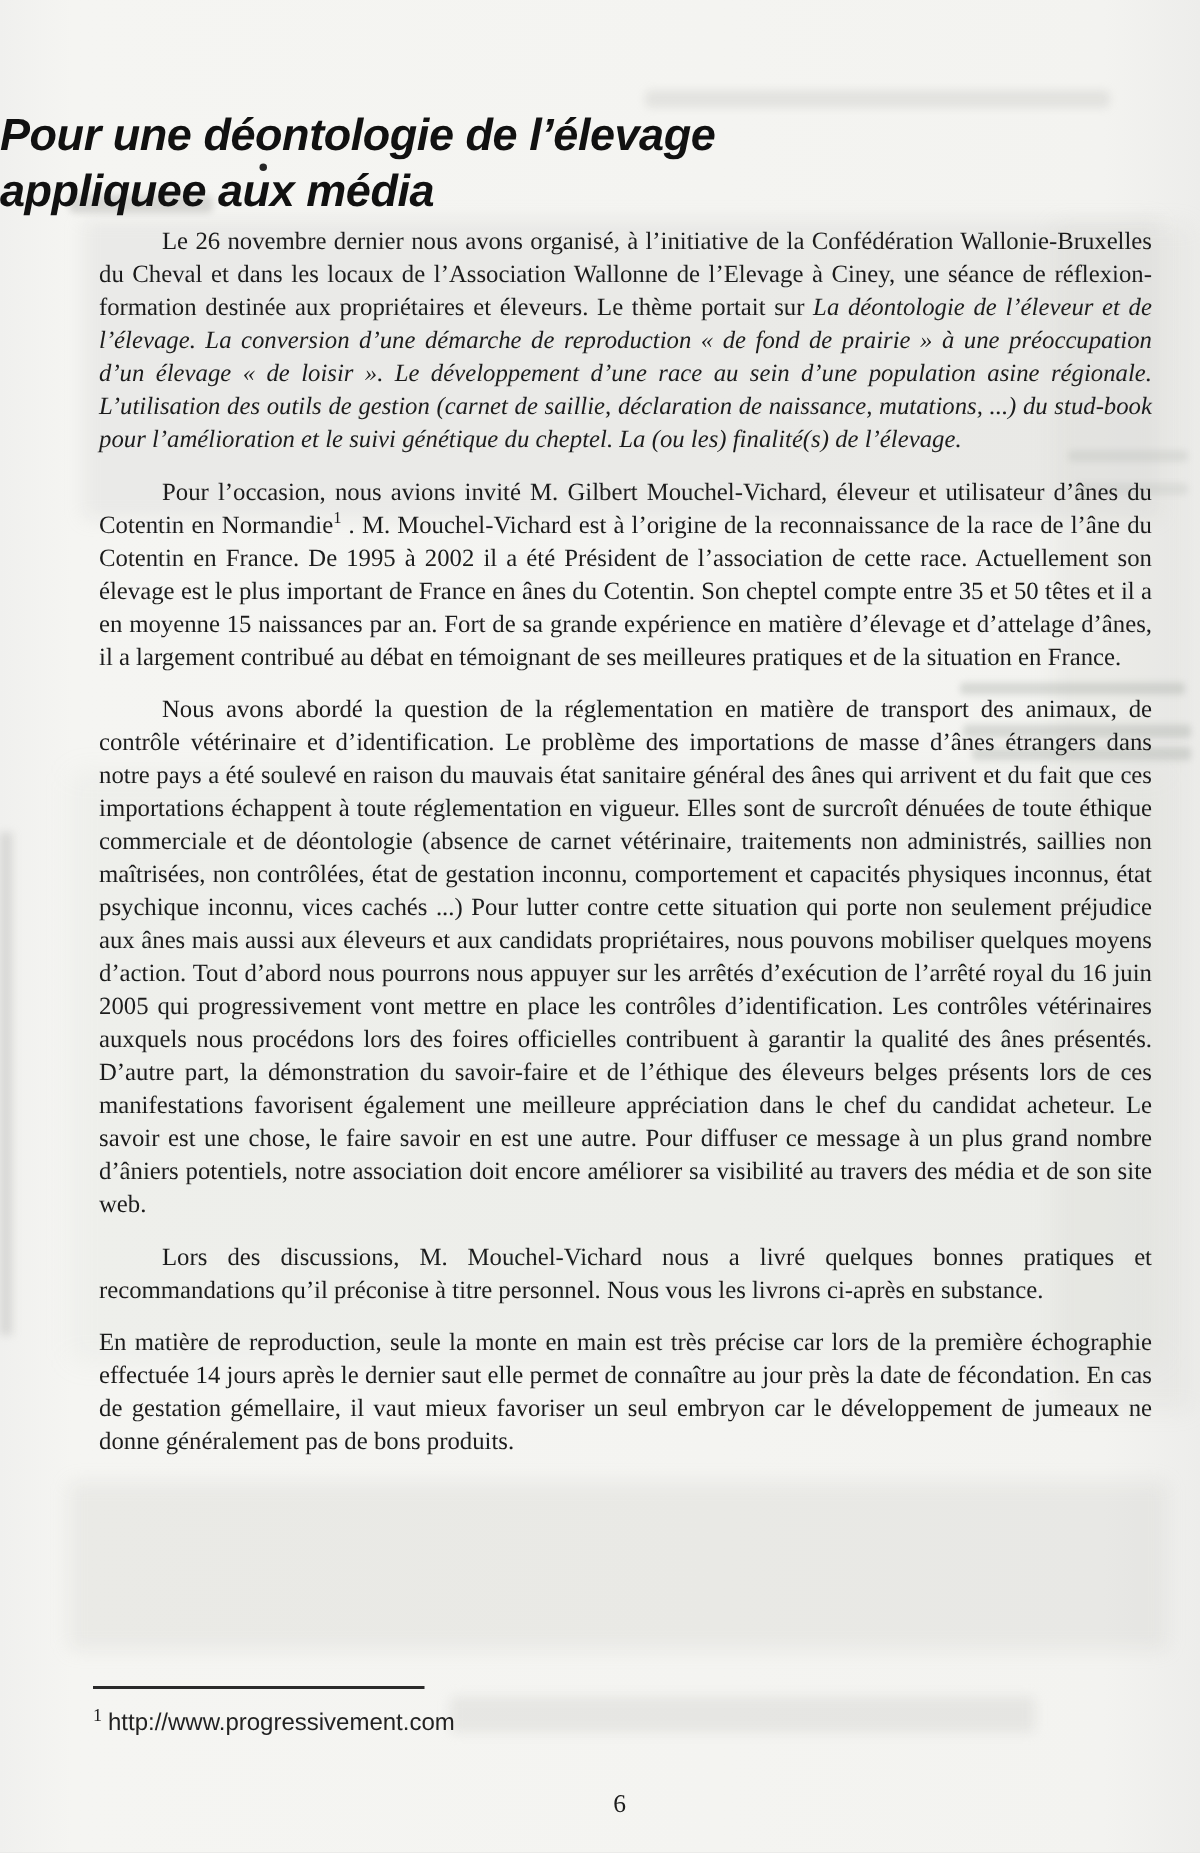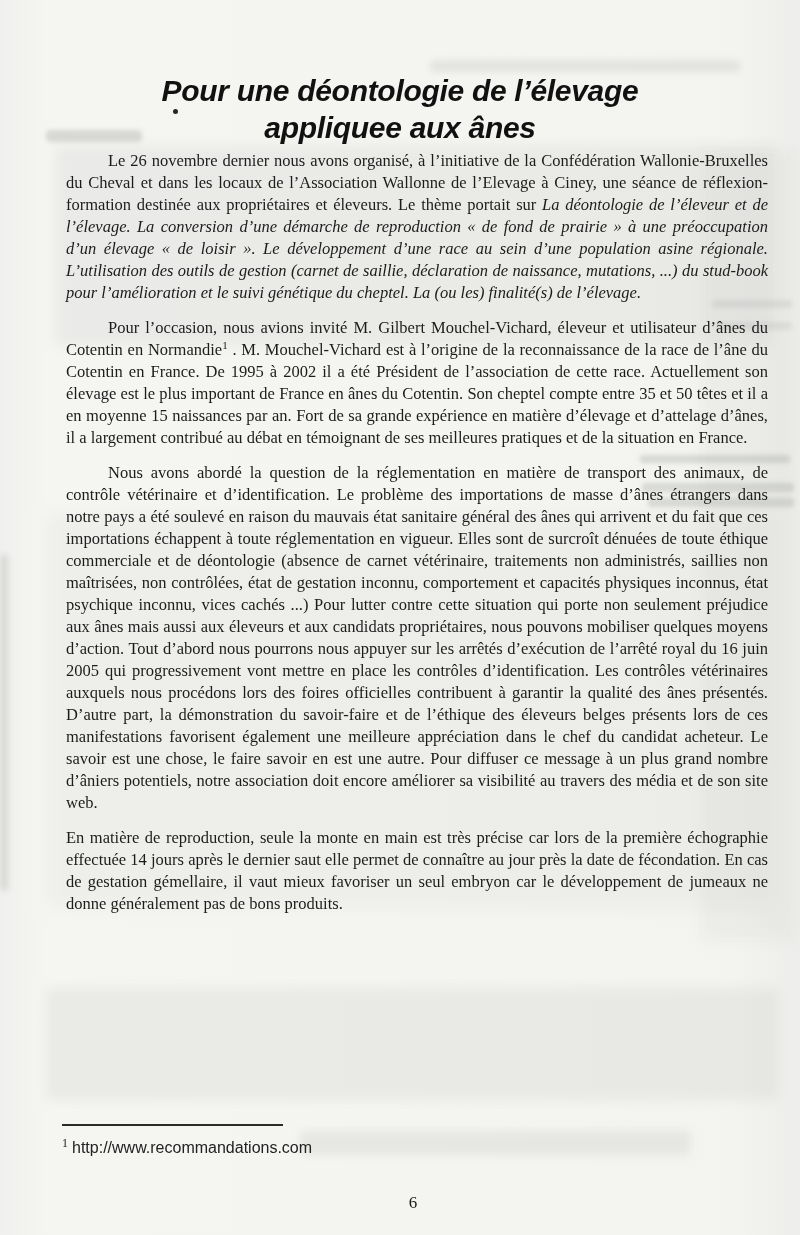--- a/index.html
+++ b/index.html
@@ -26,21 +26,21 @@
   .gl4{left:712px;top:300px;width:80px;height:8px;opacity:.6;}
   .gl5{left:716px;top:322px;width:76px;height:8px;opacity:.55;}
   .ghost-salutation{left:46px;top:130px;width:96px;height:12px;background:rgba(150,150,147,.30);filter:blur(2px);}
   .ghost-top-band{left:430px;top:60px;width:310px;height:12px;background:rgba(180,180,177,.25);filter:blur(3px);}
   .ghost-footnote-band{left:300px;top:1131px;width:390px;height:24px;background:rgba(198,198,195,.30);filter:blur(4px);}
   .left-edge-shadow{left:0;top:555px;width:8px;height:335px;background:rgba(168,168,165,.35);filter:blur(3px);border-radius:0;}
   .title-dot{left:173px;top:109px;width:5px;height:5px;background:#262626;border-radius:50%;filter:blur(.4px);}
   
   .title{
     position:absolute;left:0;top:72px;width:100%;
-    text-align:center;
+    text-align:left;
     font-family:"Liberation Sans","DejaVu Sans",sans-serif;
     font-weight:700;font-style:italic;
     font-size:30px;line-height:37px;
     color:#111;
     letter-spacing:-.3px;
   }
   
   .textblock{
     position:absolute;left:50px;top:150px;width:718px;
     font-size:16.5px;line-height:22px;
@@ -79,32 +79,33 @@
   <div class="art ghost-line gl4"></div>
   <div class="art ghost-line gl5"></div>
   <div class="art ghost-salutation"></div>
   <div class="art ghost-top-band"></div>
   <div class="art ghost-footnote-band"></div>
   <div class="art left-edge-shadow"></div>
   <div class="art title-dot"></div>
 
   <div class="title">
     <div>Pour une déontologie de l’élevage</div>
-    <div>appliquee aux ânes</div>
+    <div>appliquee aux média</div>
   </div>
 
   <div class="textblock">
     <p class="indent"><span>Le 26 novembre dernier nous avons organisé,  à  l’initiative de la Confédération Wallonie-Bruxelles du Cheval et dans  les locaux de l’Association Wallonne de l’Elevage à Ciney, une séance de réflexion-formation destinée aux propriétaires et éleveurs. Le thème portait sur </span><em>La déontologie de l’éleveur et de l’élevage. La conversion d’une démarche de reproduction « de fond de prairie » à une préoccupation d’un élevage « de loisir ». Le développement d’une race au sein d’une population asine régionale. L’utilisation des outils de gestion (carnet de saillie, déclaration de naissance, mutations, ...)  du stud-book pour l’amélioration et le suivi génétique du cheptel. La (ou les) finalité(s) de l’élevage.</em></p>
 
     <p class="indent"><span>Pour l’occasion, nous avions invité M. Gilbert Mouchel-Vichard, éleveur et utilisateur d’ânes du Cotentin en Normandie</span><sup>1</sup><span> . M. Mouchel-Vichard est à l’origine de la reconnaissance de la race de l’âne du Cotentin en France. De 1995 à 2002 il a été Président de l’association de cette race. Actuellement son élevage est le plus important de France en ânes du Cotentin. Son cheptel compte entre 35 et 50 têtes et il a en moyenne 15 naissances par an. Fort de sa grande expérience en matière d’élevage et d’attelage d’ânes, il a largement contribué au débat en témoignant de ses meilleures pratiques et de la situation en France.</span></p>
 
     <p class="indent"><span>Nous avons abordé la question de la réglementation en matière de transport des animaux, de contrôle vétérinaire et d’identification. Le problème des importations de masse d’ânes étrangers dans notre pays a été soulevé en raison du mauvais état sanitaire général des ânes qui arrivent et du fait que ces importations échappent à toute réglementation en vigueur. Elles sont de surcroît dénuées de toute éthique commerciale et de déontologie (absence de carnet vétérinaire, traitements non administrés, saillies non maîtrisées, non contrôlées, état de gestation inconnu, comportement et capacités physiques inconnus, état psychique inconnu, vices cachés ...) Pour lutter contre cette situation qui porte non seulement préjudice aux ânes mais aussi aux éleveurs et aux candidats propriétaires, nous pouvons mobiliser quelques moyens d’action. Tout d’abord nous pourrons nous appuyer sur les arrêtés d’exécution de l’arrêté royal du 16 juin 2005 qui progressivement vont mettre en place les contrôles d’identification. Les contrôles vétérinaires auxquels nous procédons lors des foires officielles contribuent à garantir la qualité des ânes présentés. D’autre part, la démonstration du savoir-faire et de l’éthique des éleveurs belges présents lors de ces manifestations favorisent également une meilleure appréciation dans le chef du candidat acheteur. Le savoir est une chose, le faire savoir en est une autre. Pour diffuser ce message à un plus grand nombre d’âniers potentiels, notre association doit encore améliorer sa visibilité au travers des média et de son site web.</span></p>
 
+    <p class="indent"><span>Lors des discussions, M. Mouchel-Vichard nous a livré quelques bonnes pratiques et recommandations qu’il préconise à titre personnel. Nous vous les livrons ci-après en substance.</span></p>
 
     <p><span>En matière de reproduction, seule la monte en main est très précise car lors de la première échographie effectuée 14 jours après le dernier saut elle permet de connaître au jour près la date de fécondation. En cas de gestation gémellaire, il vaut mieux favoriser un seul embryon car le développement de jumeaux ne donne généralement pas de bons produits.</span></p>
   </div>
 
   <div class="footnote-rule"></div>
-  <div class="footnote"><sup>1</sup><span>http://www.recommandations.com</span></div>
+  <div class="footnote"><sup>1</sup><span>http://www.progressivement.com</span></div>
 
   <div class="pagenum">6</div>
 
 </div>
 
 </body></html>

